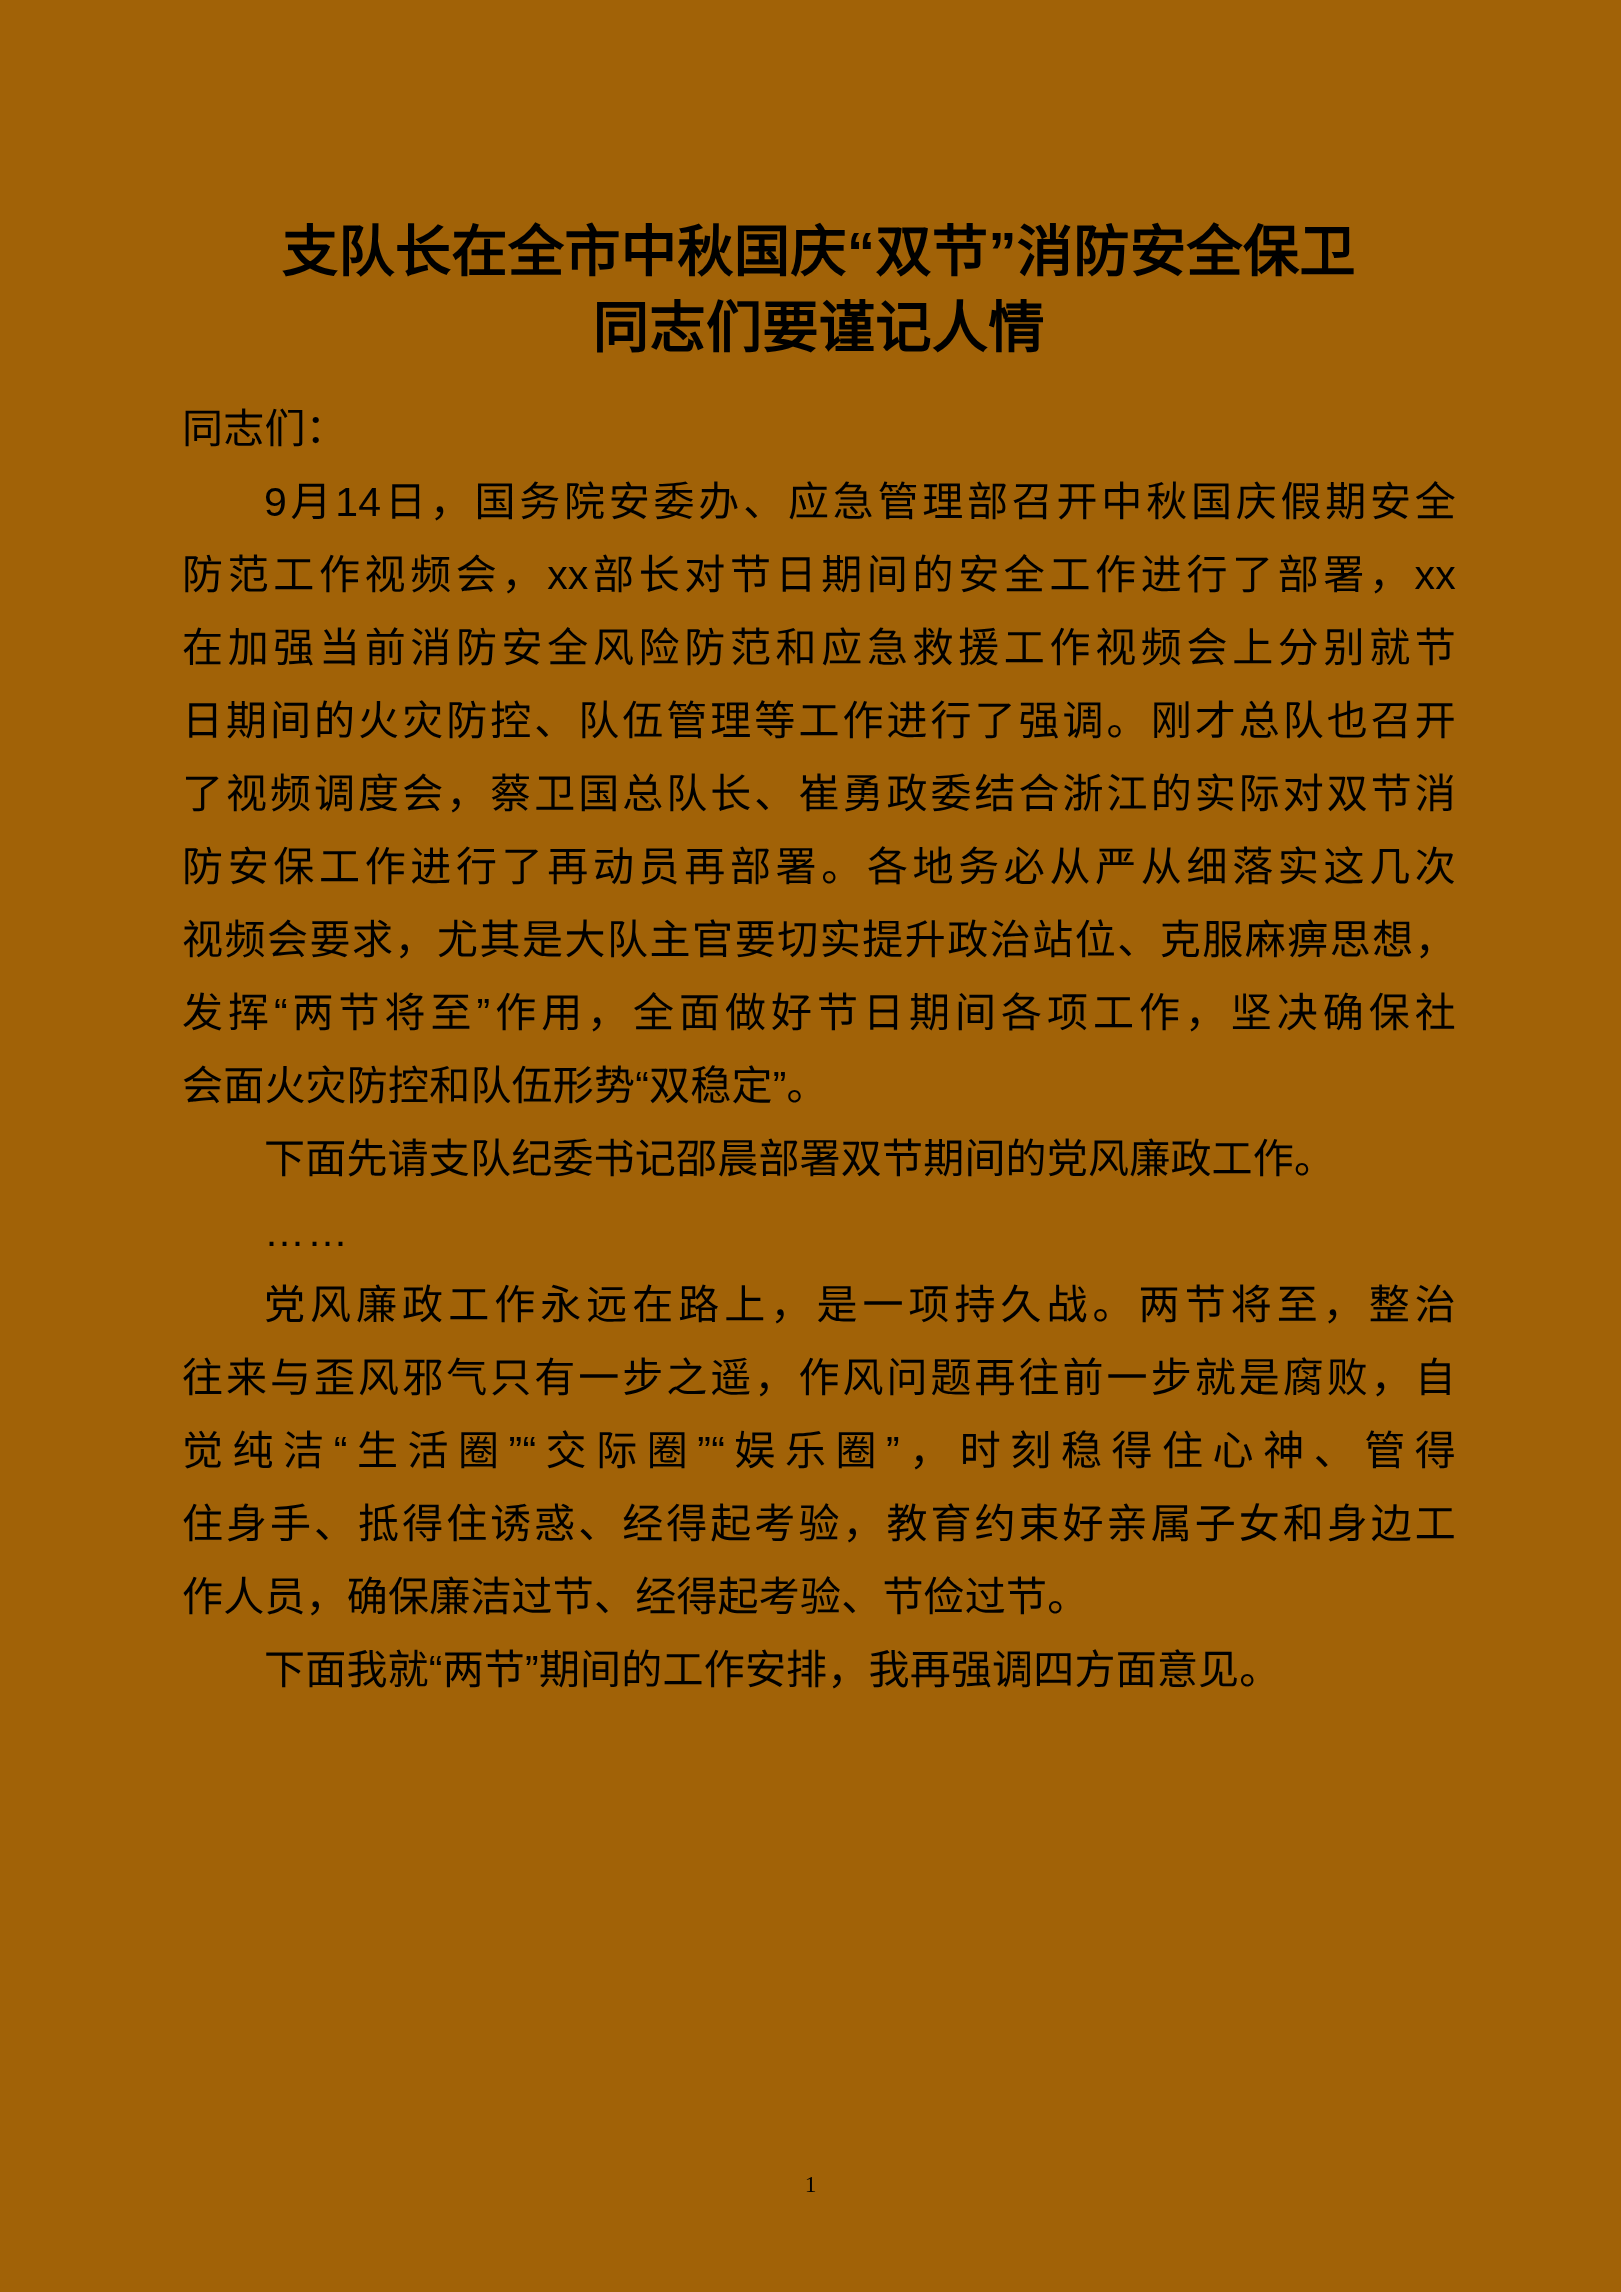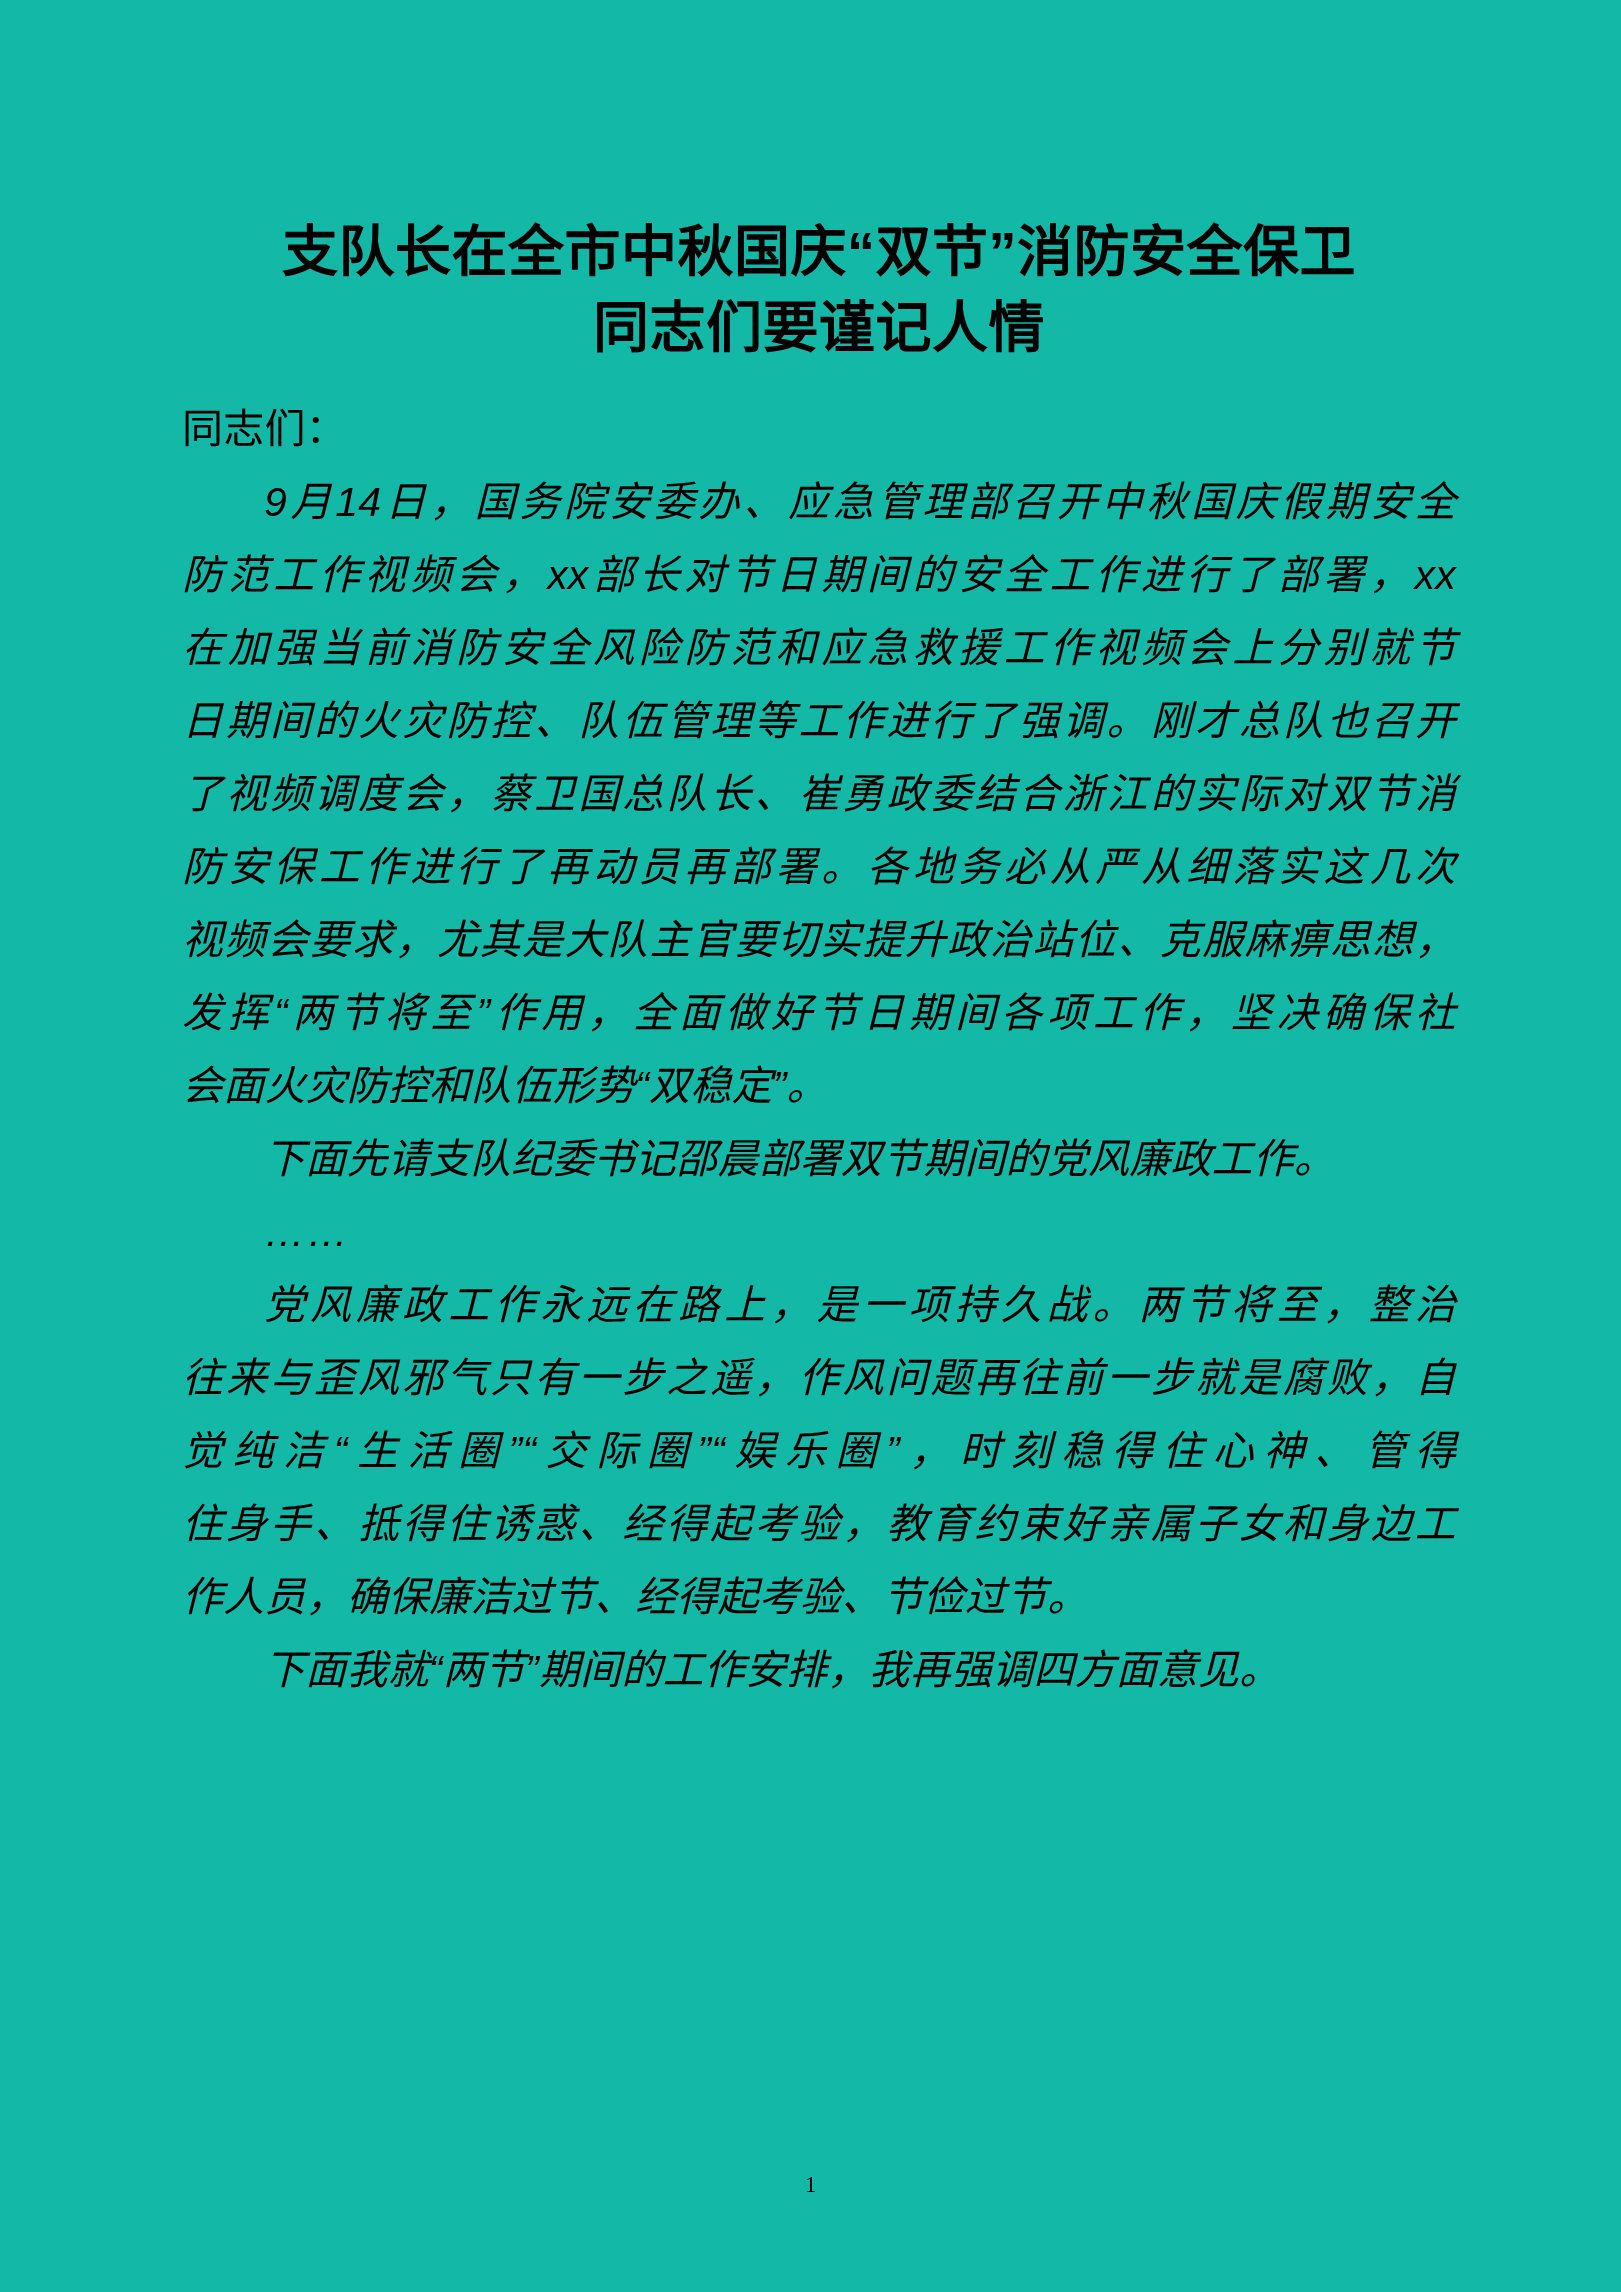--- a/index.html
+++ b/index.html
@@ -11,21 +11,21 @@
   body {
     font-family: "Liberation Sans", "DejaVu Sans", sans-serif;
     color: #000000;
     -webkit-font-smoothing: antialiased;
   }
   .page {
     position: relative;
     width: 1621px;
     height: 2293px;
     margin: 0 auto;
-    background: #14b8a6;
+    background: #a16207;
     box-sizing: border-box;
     overflow: hidden;
   }
   .content {
     position: absolute;
     left: 182px;
     top: 0;
     width: 1274px;
   }
   .doc-title {
@@ -51,21 +51,20 @@
     letter-spacing: 0.2px;
   }
   .para {
     margin: 0;
     font-size: 41px;
     line-height: 73px;
     text-align: justify;
     text-align-last: left;
     letter-spacing: 0.2px;
     text-indent: 0;
-    font-style: italic;
   }
   .para .pline {
     display: block;
     white-space: nowrap;
   }
   .pline.indent {
     text-indent: 82px;
   }
   
   .pline.just {

